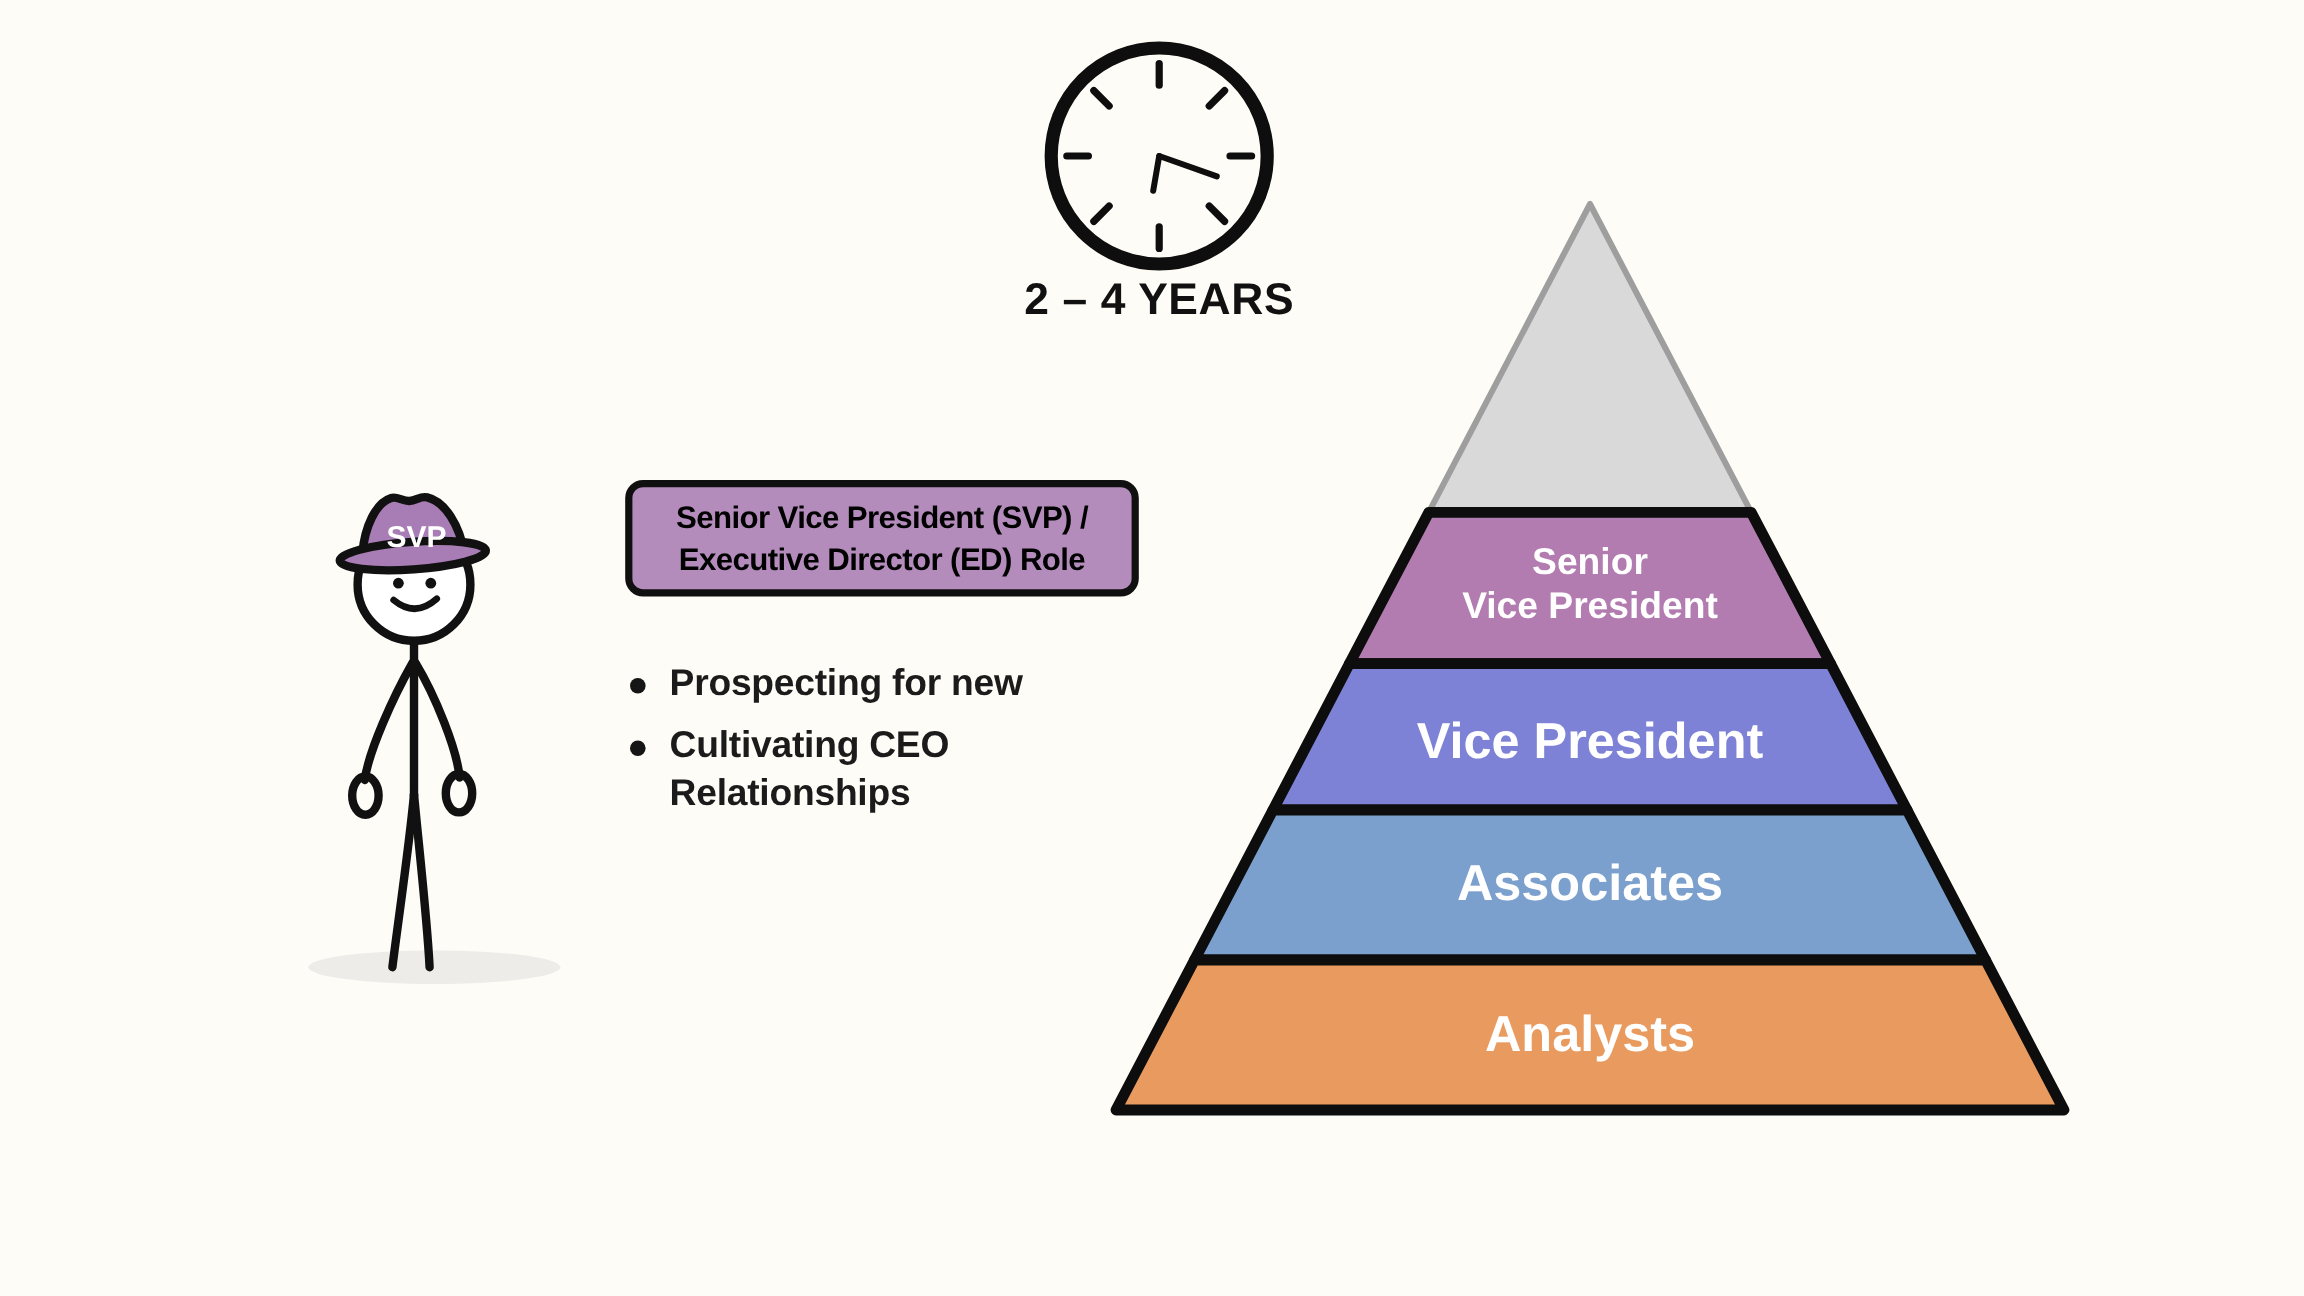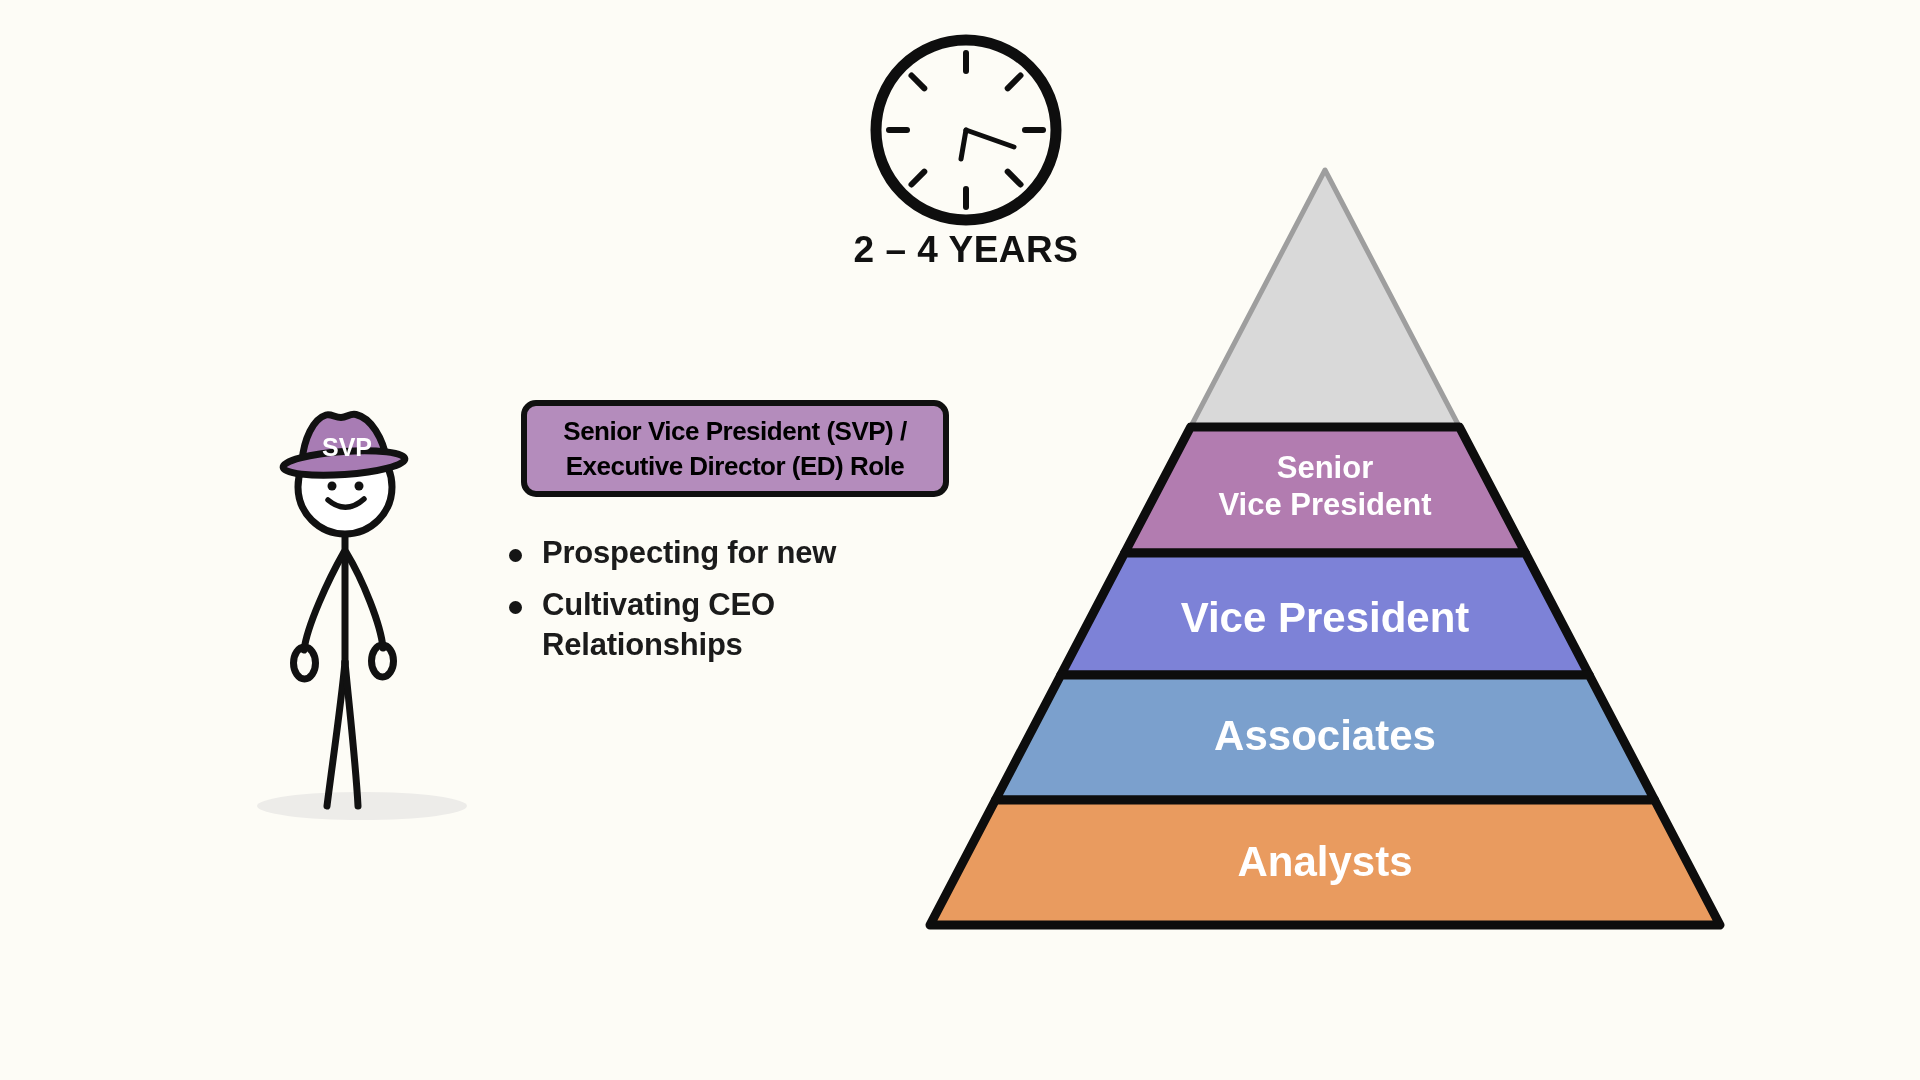--- a/index.html
+++ b/index.html
@@ -70,21 +70,21 @@
     text-align: center;
     white-space: nowrap;
     margin-left: 16px;
   }
   
   .bullets {
     position: absolute;
     left: 503px;
     top: 533px;
     list-style: none;
-    margin: 0;
+    margin: 16px;
     padding: 0;
   }
   .bullet {
     display: flex;
     margin-bottom: 12px;
   }
   .bullet .dot {
     width: 13px;
     height: 13px;
     border-radius: 50%;

